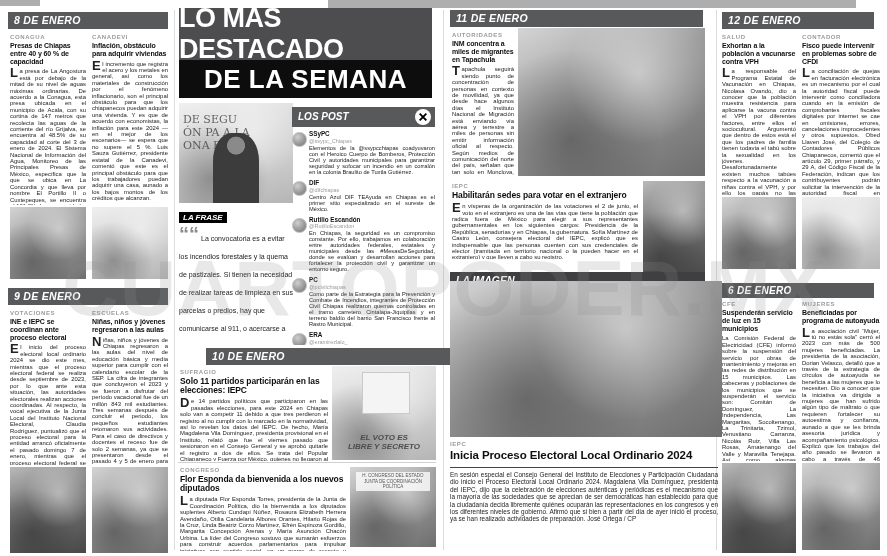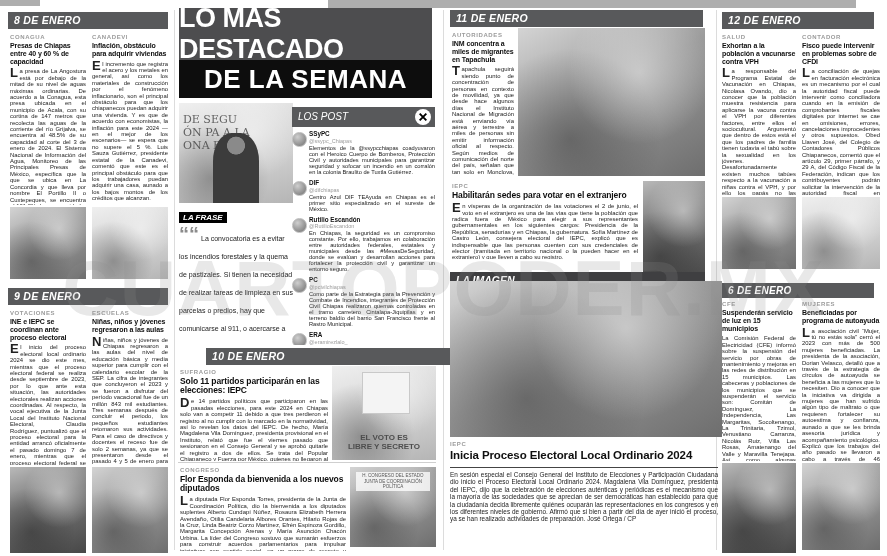--- a/index.html
+++ b/index.html
@@ -41,21 +41,21 @@
   .congress-cap{position:absolute;top:5px;left:6px;right:6px;text-align:center;font-size:4.5px;line-height:5.5px;
       color:#555;background:rgba(255,255,255,.78);white-space:pre-line;padding:1px 0;}
 
   
   .fraselabel{position:absolute;background:#000;color:#fff;font-weight:bold;font-style:italic;
       font-size:8px;line-height:11px;padding:0 4px;height:11px;}
   .quote-marks{float:left;font-size:20px;line-height:14px;color:#8b8b8b;font-weight:bold;margin-right:2px;}
   .quote-text{font-size:7px;line-height:8px;color:#222;text-align:justify;}
 
   
-  .postbar{position:absolute;background:#58595b;color:#fff;font-weight:normal;font-style:italic;
+  .postbar{position:absolute;background:#58595b;color:#fff;font-weight:bold;font-style:italic;
       font-size:10px;line-height:20px;padding-left:6px;height:20px;box-sizing:border-box;}
   .xcircle{position:absolute;right:4px;top:2px;width:16px;height:16px;border-radius:50%;background:#fff;
       display:flex;align-items:center;justify-content:center;}
   .posts{position:absolute;overflow:hidden;}
   .post{position:relative;margin-bottom:5px;padding-left:17px;min-height:13px;}
   .avatar{position:absolute;left:0;top:1px;width:13px;height:13px;border-radius:50%;
       background:radial-gradient(circle at 35% 30%,#cfcfcf,#8b8b8b 70%);border:.5px solid #bbb;}
   .pname{font-weight:bold;font-size:6.3px;line-height:6.8px;color:#111;}
   .phandle{font-size:5.5px;line-height:6px;color:#9b9b9b;}
   .ptext{font-size:5.7px;line-height:6px;text-align:justify;color:#222;margin-top:1px;}
@@ -174,21 +174,21 @@
 
     </div>
   </div>
 
   <div class="datebar" style="left:178px;top:348px;width:258px;margin-left:28px;">10 DE ENERO</div>
   <div class="article" style="left:180px;top:369px;width:148px;height:92px;">
     <div class="kicker">SUFRAGIO</div>
     <div class="headline md">Solo 11 partidos participarán en las elecciones: IEPC</div>
     <div class="body drop">De 14 partidos políticos que participaron en las pasadas elecciones, para este 2024 en Chiapas solo van a competir 11 debido a que tres perdieron el registro al no cumplir con lo marcado en la normatividad, así lo revelan los datos del IEPC. De hecho, María Magdalena Vila Domínguez, presidenta provisional en el Instituto, relató que fue el viernes pasado que sesionaron en el Consejo General y se aprobó quitarle el registro a dos de ellos. Se trata del Popular Chiapaneco y Fuerza por México, quienes no llegaron al 3 % de la preferencia electoral.</div>
   </div>
-  <div class="ph ph--light" style="left:332px;top:366px;width:104px;height:94px;">
+  <div class="ph ph--light" style="left:332px;top:366px;width:104px;height:94px;font-style:italic;">
     <div style="position:absolute;left:30px;top:6px;width:46px;height:40px;background:#f4f4f4;border:1px solid #c9c9c9;"></div>
     <div class="booth-text">EL VOTO ES
 LIBRE Y SECRETO</div>
   </div>
 
   <div class="abs" style="left:178px;top:462px;width:258px;height:1px;background:#cfcfcf;"></div>
   <div class="article" style="left:180px;top:467px;width:166px;height:84px;">
     <div class="kicker">CONGRESO</div>
     <div class="headline md">Flor Esponda da bienvenida a los nuevos diputados</div>
     <div class="body drop">La diputada Flor Esponda Torres, presidenta de la Junta de Coordinación Política, dio la bienvenida a los diputados suplentes Alberto Cundapí Núñez, Rosaura Elizabeth Herrera Avendaño, Otilia Candelaria Albores Orantes, Hilario Rojas de la Cruz, Linda Beatriz Corzo Martínez, Efrén Espinoza Gordillo, Margarita Concepción Arenas y María Asunción Chacón Urbina. La líder del Congreso sostuvo que sumarán esfuerzos para construir acuerdos parlamentarios para impulsar iniciativas con sentido social, en un marco de respeto y cordialidad política.</div>

